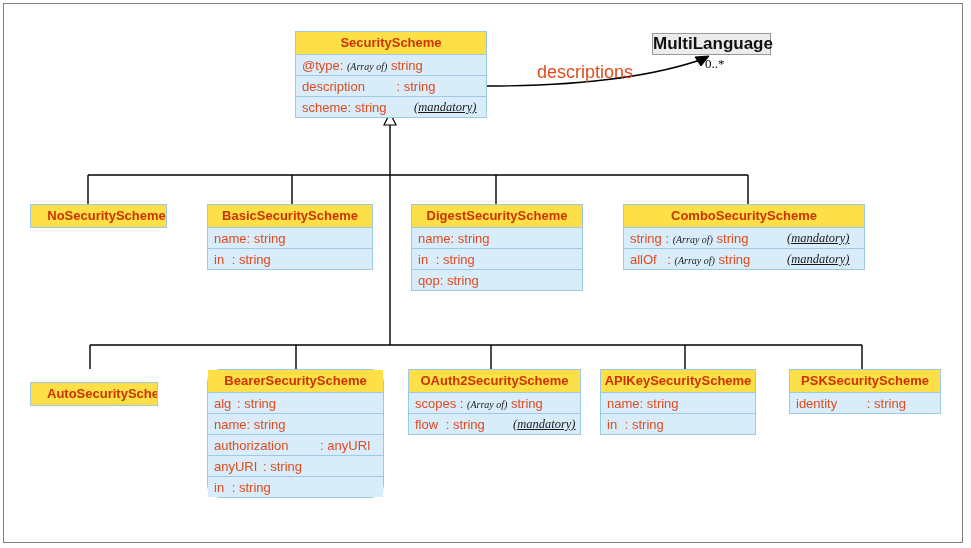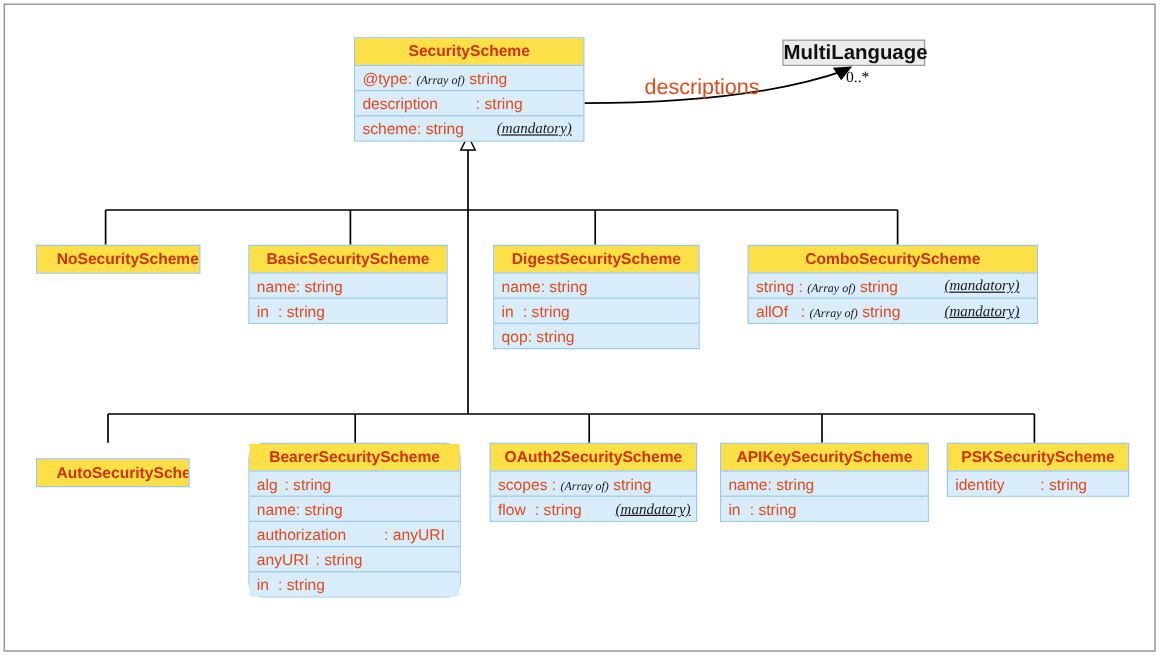--- a/index.html
+++ b/index.html
@@ -264,21 +264,21 @@
       <span class="atype">string</span>
     </div>
     <div class="attr">
       <span class="aname">flow</span>
       <span class="colon" style="margin-left:4px">:</span>
       <span class="atype">string</span>
       <span class="mand" style="left:104px">(mandatory)</span>
     </div>
   </div>
 
-  <div class="umlclass" style="left:600px; top:369px; width:174px;">
+  <div class="umlclass" style="left:600px; top:369px; width:156px;">
     <div class="hdr">APIKeySecurityScheme</div>
     <div class="attr">
       <span class="aname">name</span><span class="colon">:</span>
       <span class="atype">string</span>
     </div>
     <div class="attr">
       <span class="aname">in</span>
       <span class="colon" style="margin-left:4px">:</span>
       <span class="atype">string</span>
     </div>

